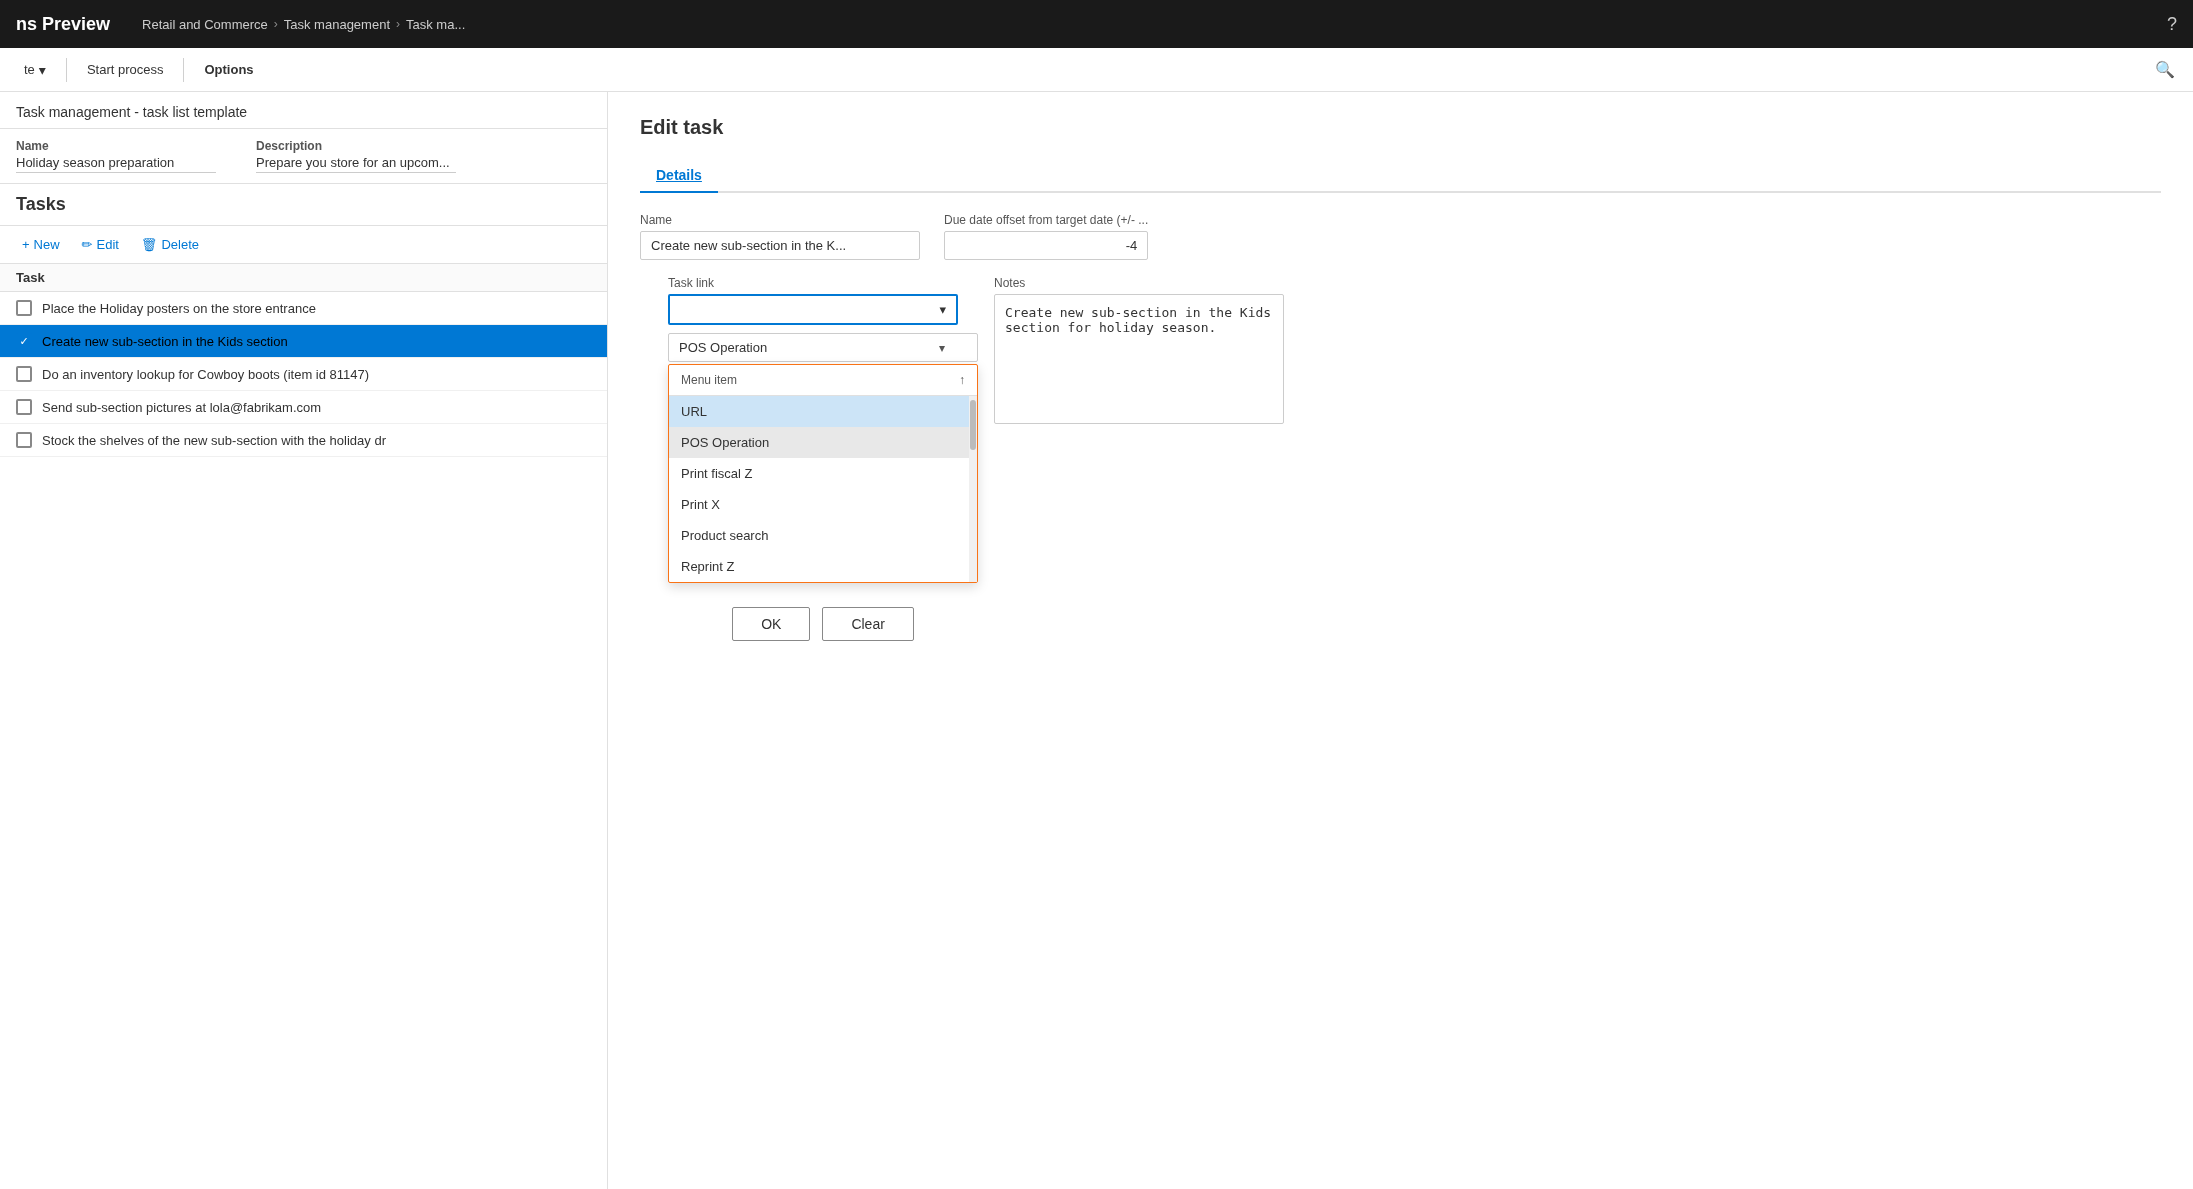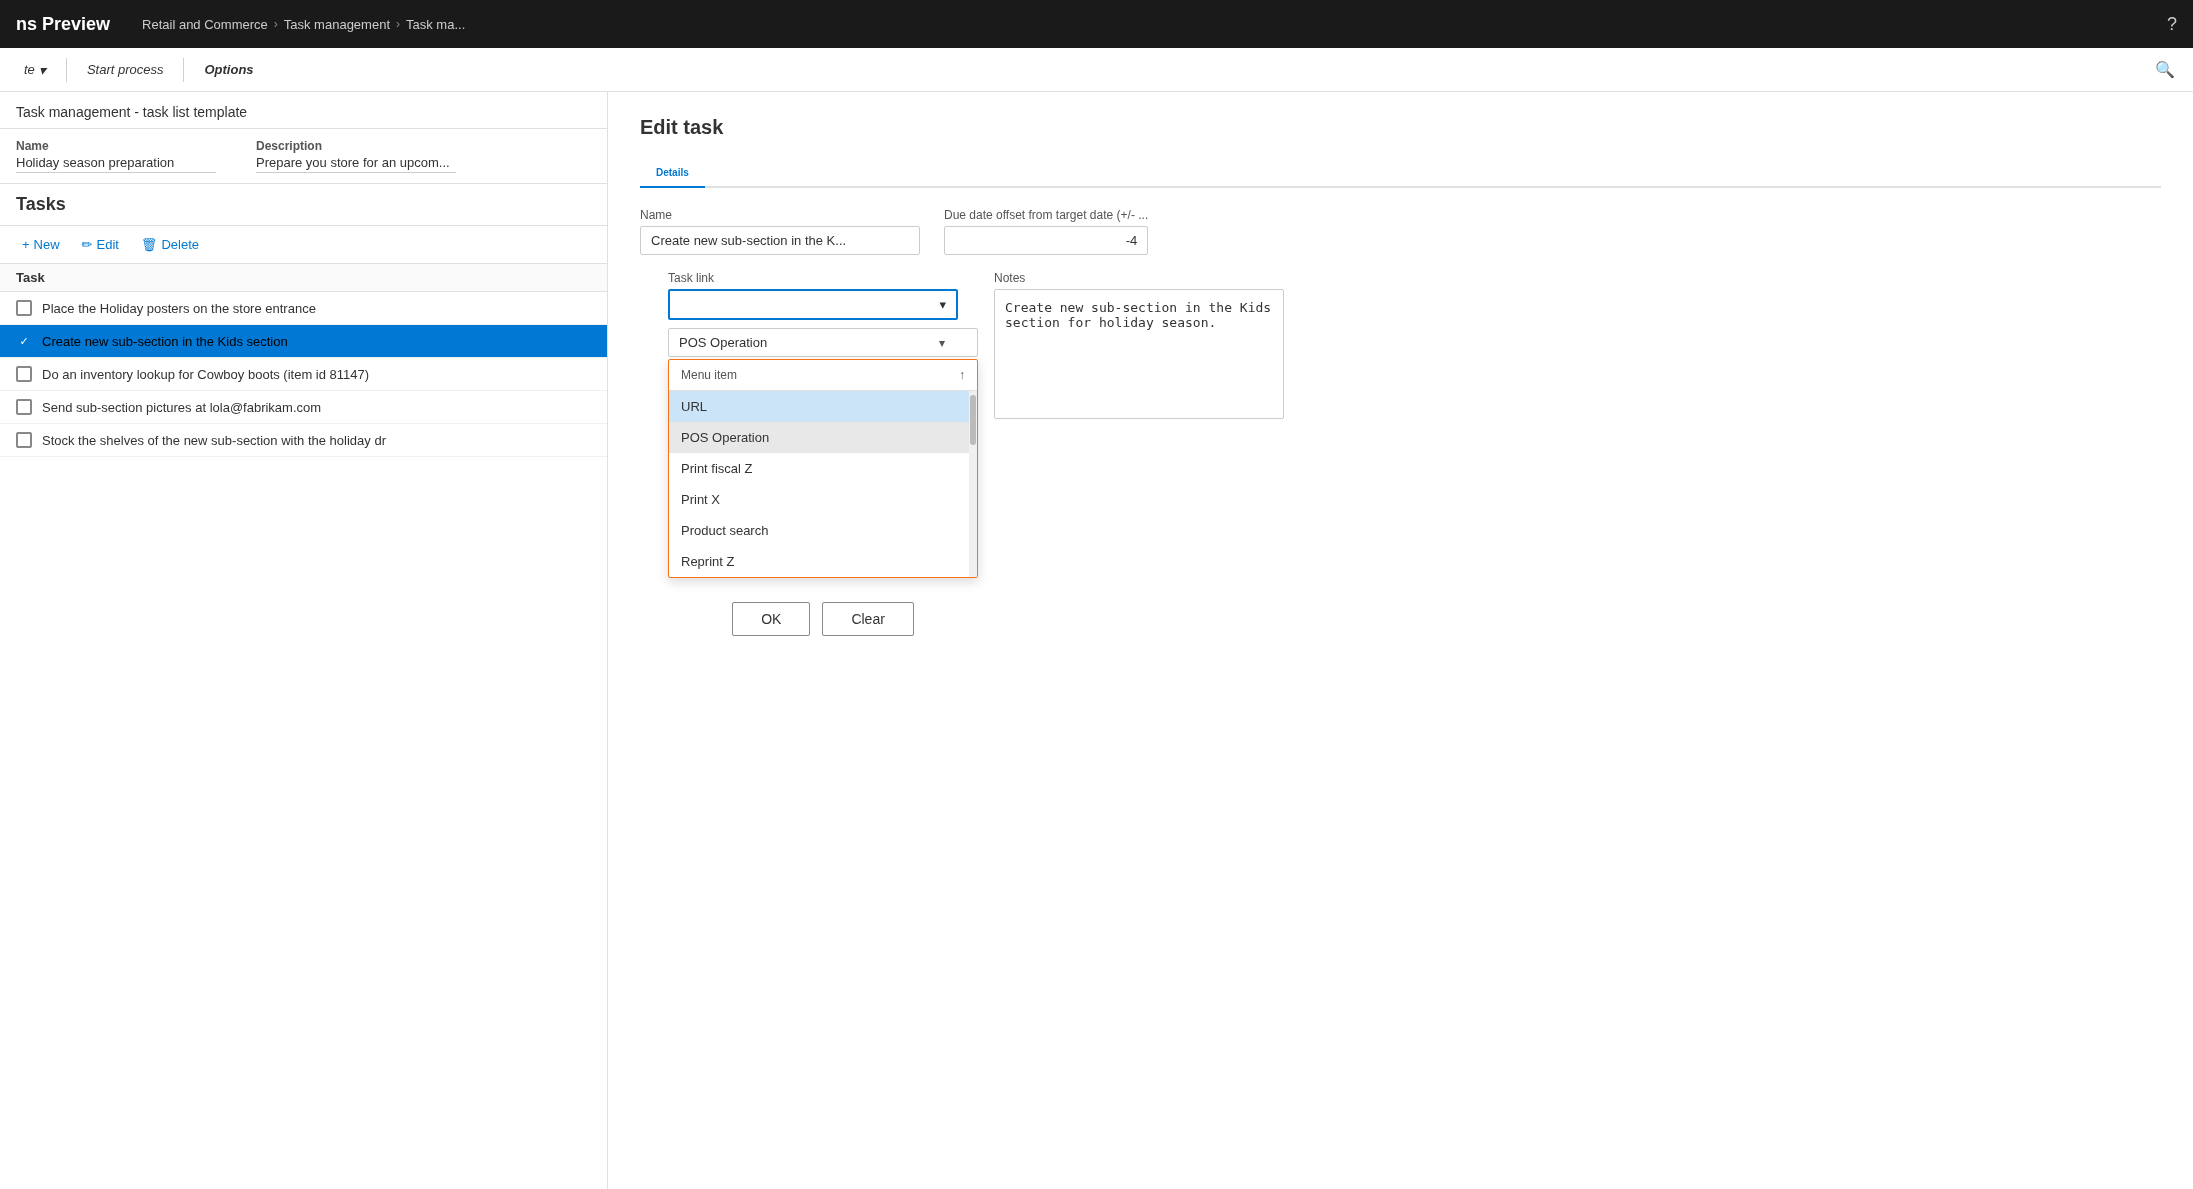--- a/index.html
+++ b/index.html
@@ -52,21 +52,20 @@
       display: flex;
       align-items: center;
       gap: 4px;
       padding: 6px 12px;
       background: none;
       border: none;
       cursor: pointer;
       font-size: 13px;
       color: #333;
       border-radius: 2px;
-      font-style: italic;
     }
     .toolbar-btn.bold { font-weight: 700; }
     .toolbar-btn .icon { font-size: 14px; }
     .toolbar-sep { width: 1px; height: 24px; background: #d0d0d0; margin: 0 4px; }
     .toolbar-search { margin-left: auto; background: none; border: none; cursor: pointer; font-size: 16px; color: #555; padding: 6px; }
 
     
     .main-layout {
       display: flex;
       flex: 1;
@@ -168,25 +167,26 @@
       padding: 24px 32px;
       overflow-y: auto;
       position: relative;
     }
 
     .panel-title { font-size: 20px; font-weight: 600; color: #333; margin-bottom: 20px; }
 
     .tabs-row { display: flex; border-bottom: 2px solid #e0e0e0; margin-bottom: 20px; }
     .tab-item {
       padding: 8px 16px;
-      font-size: 10px;
+      font-size: 14px;
       color: #555;
       cursor: pointer;
       border-bottom: 2px solid transparent;
       margin-bottom: -2px;
+      text-decoration: underline;
     }
     .tab-item.active { color: #0078d4; border-bottom-color: #0078d4; font-weight: 600; }
 
     .form-row { display: flex; gap: 24px; margin-bottom: 16px; }
     .form-group { display: flex; flex-direction: column; gap: 4px; }
     .form-label { font-size: 12px; color: #555; font-weight: 500; }
     .form-input {
       border: 1px solid #ccc;
       border-radius: 2px;
       padding: 6px 10px;

